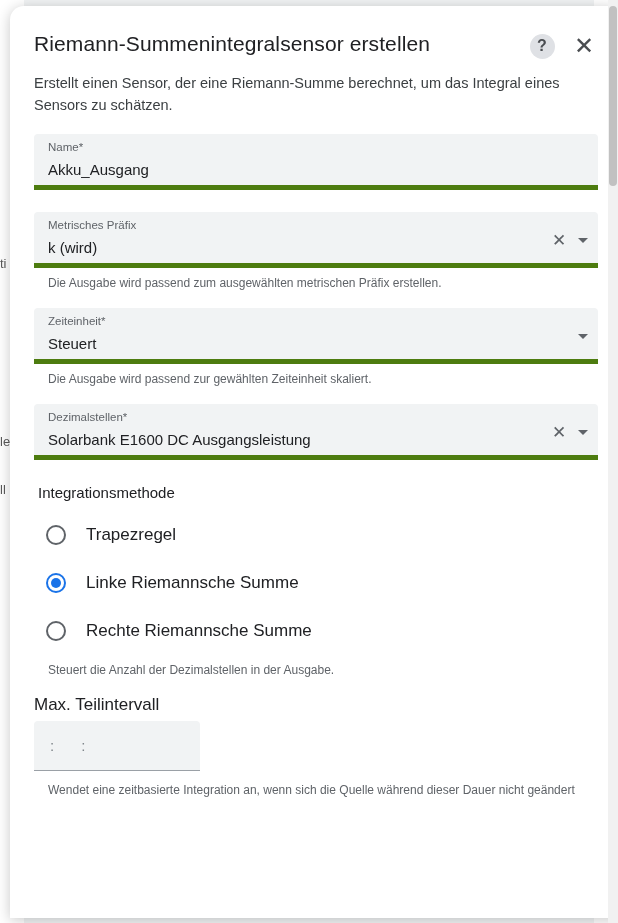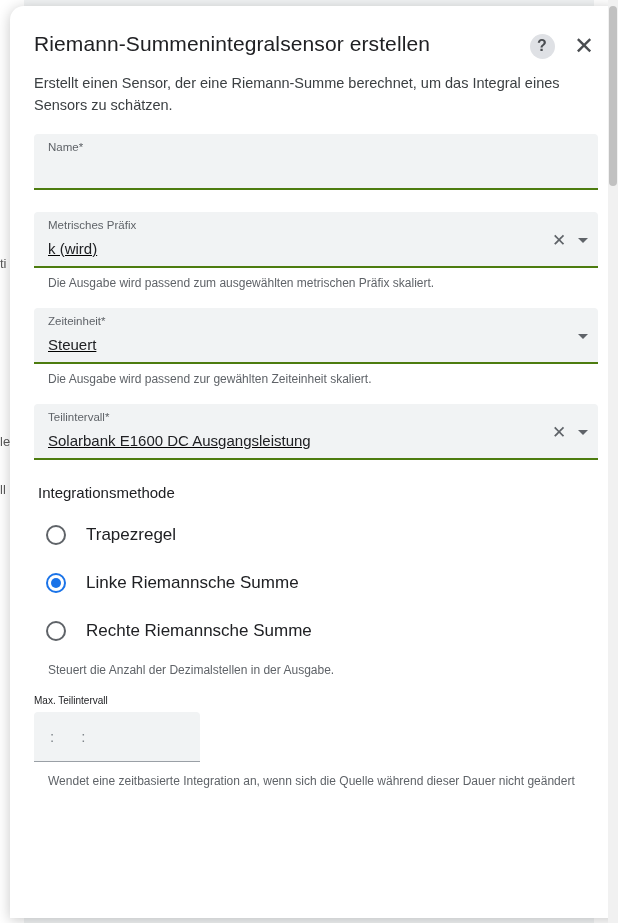--- a/index.html
+++ b/index.html
@@ -152,28 +152,27 @@
 
   .form-area {
     padding: 18px 24px 0 24px;
   }
 
   
   .field {
     position: relative;
     background: #f1f3f4;
     border-radius: 4px 4px 0 0;
-    border-bottom: 2px solid #4d7c0f;
+    border-bottom: 5px solid #4d7c0f;
     height: 56px;
     padding: 8px 12px 0 14px;
     display: flex;
     flex-direction: column;
     justify-content: center;
     margin-bottom: 0px;
-    text-decoration: underline;
   }
   .field-label {
     position: absolute;
     top: 7px;
     left: 14px;
     font-size: 11.5px;
     color: #5f6368;
   }
   .field-value {
     margin-top: 11px;
@@ -255,21 +254,21 @@
     border-radius: 50%;
     background: #1a73e8;
   }
   .radio-label {
     font-size: 17px;
     color: #202124;
   }
 
   
   .time-label {
-    font-size: 10px;
+    font-size: 17px;
     color: #202124;
     margin: 18px 0 6px 0;
   }
   .time-field {
     background: #f1f3f4;
     border-bottom: 1px solid #9aa0a6;
     border-radius: 4px 4px 0 0;
     width: 166px;
     height: 50px;
     display: flex;
@@ -317,43 +316,44 @@
         </div>
       </div>
     </div>
 
     <div class="dialog-desc">Erstellt einen Sensor, der eine Riemann-Summe berechnet, um das Integral eines Sensors zu schätzen.</div>
 
     <div class="form-area">
 
       <div class="field gap-after-field">
         <div class="field-label">Name*</div>
+        <div class="field-value">Akku_Ausgang</div>
       </div>
 
       <div class="field">
         <div class="field-label">Metrisches Präfix</div>
         <div class="field-value">k (wird)</div>
         <div class="field-trailing">
           <div class="clear-x">✕</div>
           <div class="caret"></div>
         </div>
       </div>
-      <div class="helper">Die Ausgabe wird passend zum ausgewählten metrischen Präfix skaliert.</div>
+      <div class="helper">Die Ausgabe wird passend zum ausgewählten metrischen Präfix erstellen.</div>
 
       <div class="field">
         <div class="field-label">Zeiteinheit*</div>
         <div class="field-value">Steuert</div>
         <div class="field-trailing">
           <div class="caret"></div>
         </div>
       </div>
       <div class="helper">Die Ausgabe wird passend zur gewählten Zeiteinheit skaliert.</div>
 
       <div class="field">
-        <div class="field-label">Teilintervall*</div>
+        <div class="field-label">Dezimalstellen*</div>
         <div class="field-value">Solarbank E1600 DC Ausgangsleistung</div>
         <div class="field-trailing">
           <div class="clear-x">✕</div>
           <div class="caret"></div>
         </div>
       </div>
 
       <div class="section-title">Integrationsmethode</div>
 
       <div class="radio-row">

